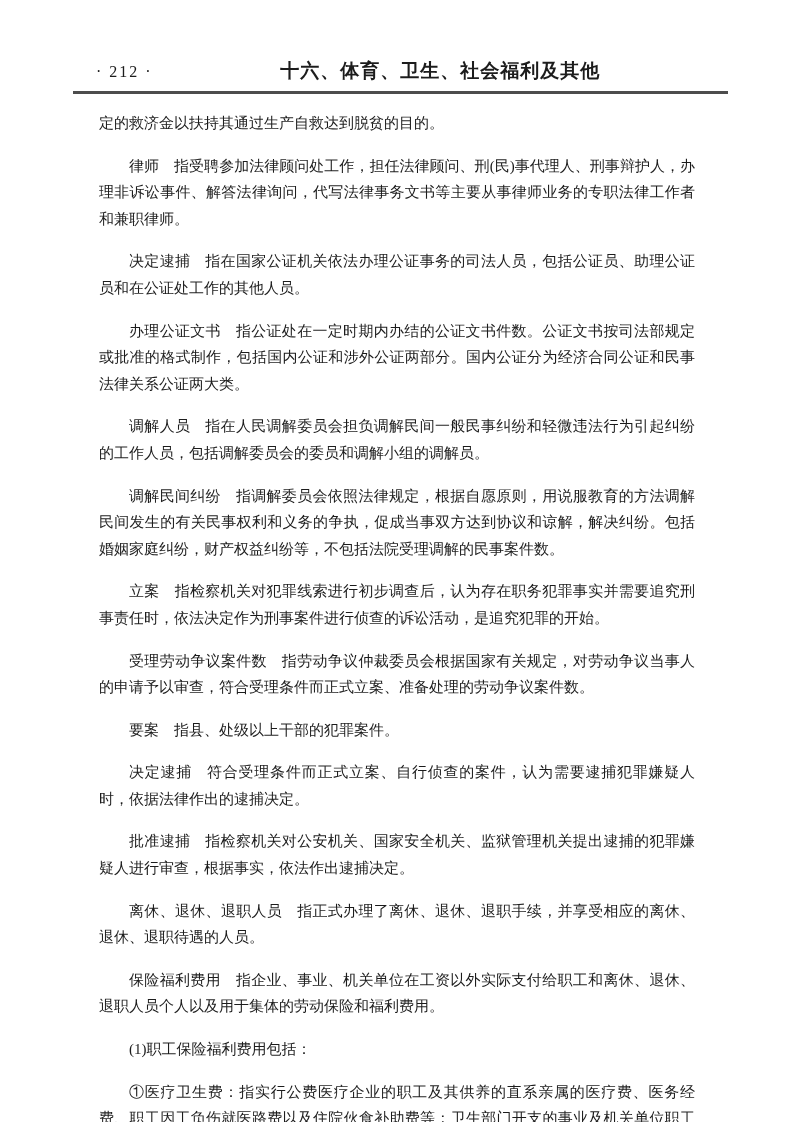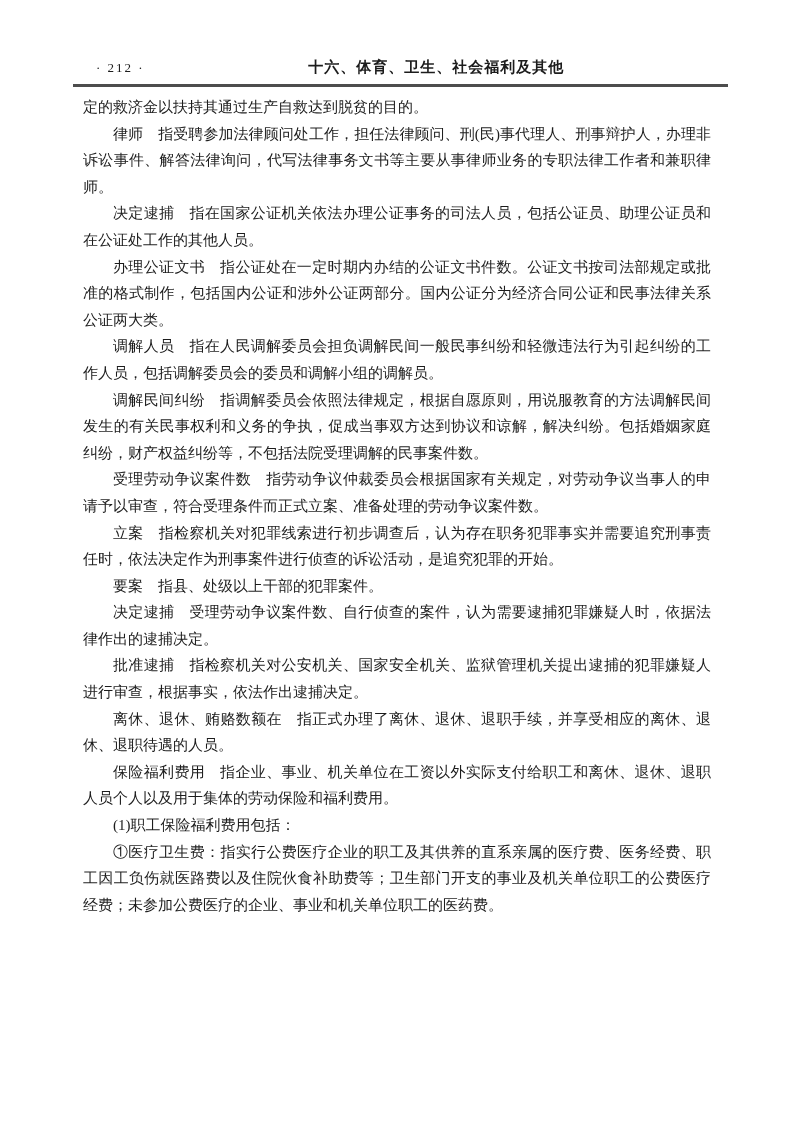--- a/index.html
+++ b/index.html
@@ -17,43 +17,43 @@
     top: 58px;
     left: 73px;
     width: 655px;
     display: flex;
     align-items: baseline;
     border-bottom: 3px solid #4d4d4d;
     padding-bottom: 7px;
     box-sizing: border-box;
   }
   .page-number {
-    font-size: 13px;
+    font-size: 16px;
     padding-left: 23px;
     letter-spacing: 2px;
     white-space: nowrap;
   }
   .chapter-title {
     flex: 1;
     text-align: center;
-    font-size: 15px;
+    font-size: 19px;
     font-weight: bold;
     letter-spacing: 1px;
   }
   .body-text {
     position: absolute;
     top: 94px;
     left: 83px;
     width: 628px;
     font-size: 15px;
     line-height: 26.6px;
     text-align: justify;
   }
   .para {
-    margin: 0;
+    margin: 16px;
     padding: 0;
     text-indent: 2em;
   }
   .para.continuation { text-indent: 0; }
   .term {
     font-weight: normal;
     margin-right: 1em;
   }
 </style>
 </head>
@@ -72,33 +72,33 @@
     <p class="para"><b class="term">律师</b><span class="def">指受聘参加法律顾问处工作，担任法律顾问、刑(民)事代理人、刑事辩护人，办理非诉讼事件、解答法律询问，代写法律事务文书等主要从事律师业务的专职法律工作者和兼职律师。</span></p>
 
     <p class="para"><b class="term">决定逮捕</b><span class="def">指在国家公证机关依法办理公证事务的司法人员，包括公证员、助理公证员和在公证处工作的其他人员。</span></p>
 
     <p class="para"><b class="term">办理公证文书</b><span class="def">指公证处在一定时期内办结的公证文书件数。公证文书按司法部规定或批准的格式制作，包括国内公证和涉外公证两部分。国内公证分为经济合同公证和民事法律关系公证两大类。</span></p>
 
     <p class="para"><b class="term">调解人员</b><span class="def">指在人民调解委员会担负调解民间一般民事纠纷和轻微违法行为引起纠纷的工作人员，包括调解委员会的委员和调解小组的调解员。</span></p>
 
     <p class="para"><b class="term">调解民间纠纷</b><span class="def">指调解委员会依照法律规定，根据自愿原则，用说服教育的方法调解民间发生的有关民事权利和义务的争执，促成当事双方达到协议和谅解，解决纠纷。包括婚姻家庭纠纷，财产权益纠纷等，不包括法院受理调解的民事案件数。</span></p>
 
+    <p class="para"><b class="term">立案</b><span class="def">指检察机关对犯罪线索进行初步调查后，认为存在职务犯罪事实并需要追究刑事责任时，依法决定作为刑事案件进行侦查的诉讼活动，是追究犯罪的开始。</span></p>
+
     <p class="para"><b class="term">受理劳动争议案件数</b><span class="def">指劳动争议仲裁委员会根据国家有关规定，对劳动争议当事人的申请予以审查，符合受理条件而正式立案、准备处理的劳动争议案件数。</span></p>
-
-    <p class="para"><b class="term">立案</b><span class="def">指检察机关对犯罪线索进行初步调查后，认为存在职务犯罪事实并需要追究刑事责任时，依法决定作为刑事案件进行侦查的诉讼活动，是追究犯罪的开始。</span></p>
 
 
     <p class="para"><b class="term">要案</b><span class="def">指县、处级以上干部的犯罪案件。</span></p>
 
-    <p class="para"><b class="term">决定逮捕</b><span class="def">受理劳动争议案件数、自行侦查的案件，认为需要逮捕犯罪嫌疑人时，依据法律作出的逮捕决定。</span></p>
+    <p class="para"><b class="term">决定逮捕</b><span class="def">符合受理条件而正式立案、自行侦查的案件，认为需要逮捕犯罪嫌疑人时，依据法律作出的逮捕决定。</span></p>
 
     <p class="para"><b class="term">批准逮捕</b><span class="def">指检察机关对公安机关、国家安全机关、监狱管理机关提出逮捕的犯罪嫌疑人进行审查，根据事实，依法作出逮捕决定。</span></p>
 
 
-    <p class="para"><b class="term">离休、退休、贿赂数额在</b><span class="def">指正式办理了离休、退休、退职手续，并享受相应的离休、退休、退职待遇的人员。</span></p>
+    <p class="para"><b class="term">离休、退休、退职人员</b><span class="def">指正式办理了离休、退休、退职手续，并享受相应的离休、退休、退职待遇的人员。</span></p>
 
     <p class="para"><b class="term">保险福利费用</b><span class="def">指企业、事业、机关单位在工资以外实际支付给职工和离休、退休、退职人员个人以及用于集体的劳动保险和福利费用。</span></p>
 
     <p class="para"><span class="def">(1)职工保险福利费用包括：</span></p>
 
     <p class="para"><span class="def">①医疗卫生费：指实行公费医疗企业的职工及其供养的直系亲属的医疗费、医务经费、职工因工负伤就医路费以及住院伙食补助费等；卫生部门开支的事业及机关单位职工的公费医疗经费；未参加公费医疗的企业、事业和机关单位职工的医药费。</span></p>
   </main>
 
 </div>
 

